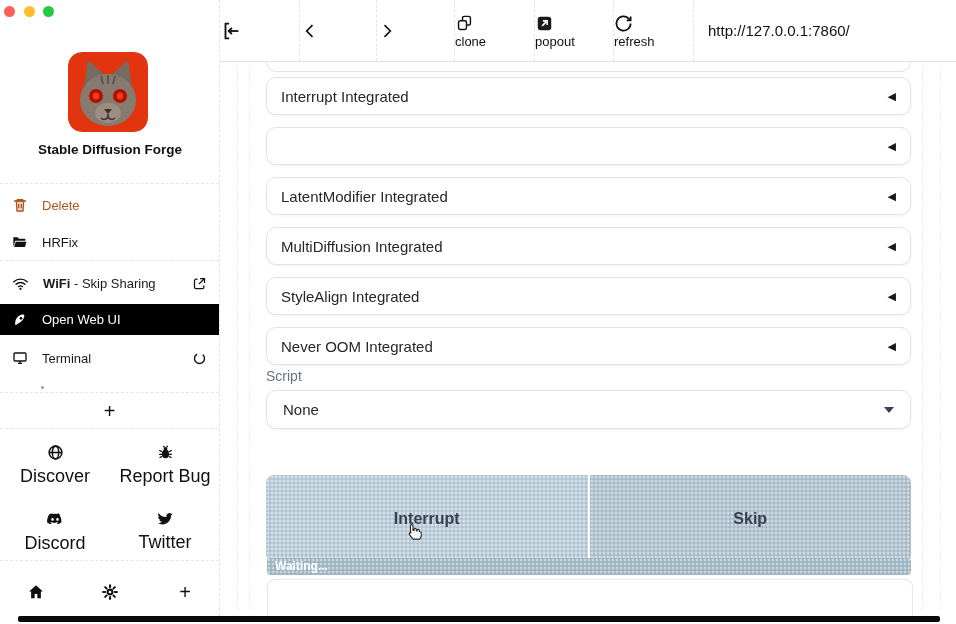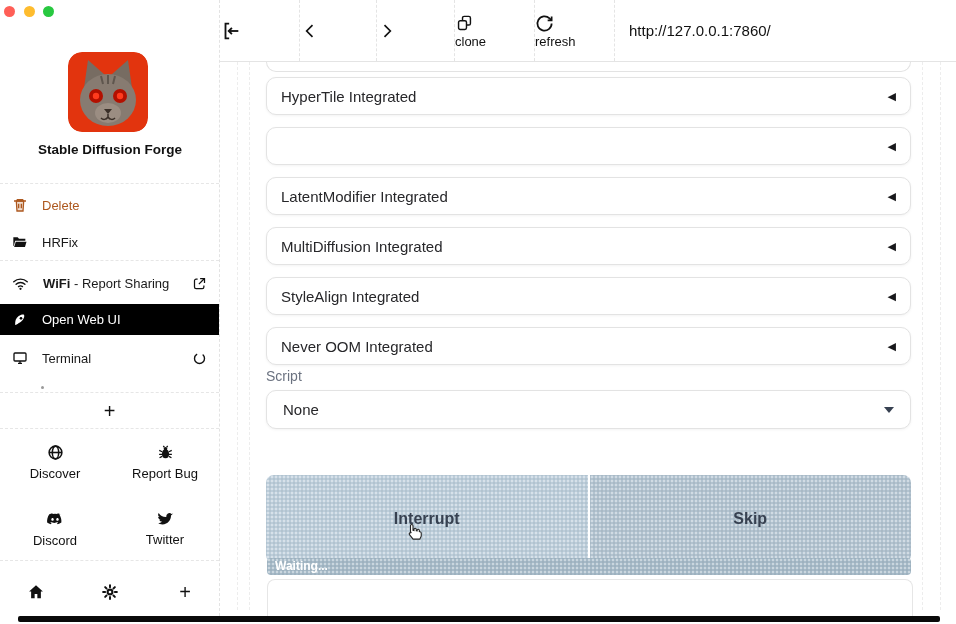--- a/index.html
+++ b/index.html
@@ -20,21 +20,21 @@
   .sb-item{position:absolute;left:0;width:219px;display:flex;align-items:center;
            padding:0 12px;box-sizing:border-box;gap:14px;font-size:13px;color:#1a1a1a;cursor:pointer;}
   .sb-item svg{flex:0 0 auto;}
   .sb-item .trail{margin-left:auto;}
   .sb-item.active{background:#000;color:#fff;}
   .delete-color{color:#ad581f;}
   .sb-plus{position:absolute;left:0;top:394px;width:219px;height:34px;display:flex;
            align-items:center;justify-content:center;font-size:20px;font-weight:300;color:#111;cursor:pointer;}
   .tiny-dot{position:absolute;left:41px;top:386px;width:3px;height:3px;border-radius:50%;background:#9a9a9a;}
   .sb-link{position:absolute;width:110px;display:flex;flex-direction:column;align-items:center;
-           gap:5px;font-size:13px;color:#111;cursor:pointer;}
+           gap:5px;font-size:18px;color:#111;cursor:pointer;}
   .sb-foot{position:absolute;top:582px;width:20px;height:20px;display:flex;align-items:center;
            justify-content:center;cursor:pointer;font-size:20px;color:#111;}
 
   
   .toolbar{position:absolute;left:220px;top:0;width:736px;height:62px;background:#fff;
            border-bottom:1px solid #e4e4e4;display:flex;box-sizing:border-box;}
   .tb-cell{display:flex;flex-direction:column;align-items:flex-start;justify-content:center;gap:2px;
            border-right:1px dashed #e4e4e4;box-sizing:border-box;cursor:pointer;}
   .tb-label{font-size:13px;color:#111;line-height:13px;}
   .tb-url{flex:1;display:flex;align-items:center;padding-left:14px;font-size:15px;color:#111;cursor:text;}
@@ -121,21 +121,21 @@
 
     <div class="sb-divider" style="top:260px"></div>
 
     <div class="sb-item" style="top:269px;height:28px">
       <svg width="17" height="17" viewBox="0 0 24 24" fill="none" stroke="#111" stroke-width="2" stroke-linecap="round">
         <path d="M2.5 9.5a14 14 0 0 1 19 0"></path>
           <path d="M5.8 13a9.2 9.2 0 0 1 12.4 0"></path>
           <path d="M9.2 16.4a4.6 4.6 0 0 1 5.6 0"></path>
           <circle cx="12" cy="19.5" r="1.6" fill="#111" stroke="none"></circle>
       </svg>
-      <span><b>WiFi</b><span> - Report Sharing</span></span>
+      <span><b>WiFi</b><span> - Skip Sharing</span></span>
       <svg class="trail" width="15" height="15" viewBox="0 0 24 24" fill="none" stroke="#111" stroke-width="2">
         <path d="M9 5H6.5A2.5 2.5 0 0 0 4 7.5v10A2.5 2.5 0 0 0 6.5 20h10a2.5 2.5 0 0 0 2.5-2.5V15"></path>
           <path d="M13 4h7v7"></path>
           <path d="M19.5 4.5L11 13"></path>
       </svg>
     </div>
 
     <div class="sb-item active" style="top:304px;height:31px">
       <svg width="16" height="16" viewBox="0 0 24 24" fill="#fff">
         <path d="M5 19c-1-5 1-10 5-13 3-2 6-3 8-2 1 2 0 5-2 8-3 4-8 6-11 7z"></path>
@@ -231,40 +231,50 @@
         <path d="M9 5l7 7-7 7"></path>
       </svg>
     </div>
     <div class="tb-cell" style="width:80px">
       <svg width="19" height="19" viewBox="0 0 24 24" fill="none" stroke="#111" stroke-width="1.8">
         <rect x="9.5" y="3" width="10" height="11" rx="2"></rect>
           <rect x="4.5" y="8.5" width="10" height="11" rx="2" fill="#fff"></rect>
       </svg>
       <span class="tb-label">clone</span>
     </div>
+    <div class="tb-cell" style="width:79px">
+      <svg width="19" height="19" viewBox="0 0 24 24">
+        <rect x="3.5" y="3.5" width="17" height="17" rx="3.5" fill="#1a1a1a"></rect>
+        <g stroke="#fff" stroke-width="2" fill="none">
+            <path d="M9 15l6-6"></path>
+            <path d="M10 8.7h5.3V14"></path>
+          </g>
+      </svg>
+      <span class="tb-label">popout</span>
+    </div>
     <div class="tb-cell" style="width:80px">
       <svg width="19" height="19" viewBox="0 0 24 24" fill="none" stroke="#111" stroke-width="2.2">
         <path d="M21 12a9 9 0 1 1-2.64-6.36L21 8"></path>
           <path d="M21 3v5h-5"></path>
       </svg>
       <span class="tb-label">refresh</span>
     </div>
     <div class="tb-url">http://127.0.0.1:7860/</div>
   </div>
 
   <div class="content">
     <div class="vguide" style="left:17px"></div>
     <div class="vguide" style="left:29px"></div>
     <div class="vguide" style="left:702px"></div>
     <div class="vguide" style="left:720px"></div>
 
     <div class="panel-partial"></div>
 
     <div class="panel" style="top:15px">
-      <span>HyperTile Integrated</span>
+      <span>Interrupt Integrated</span>
       <span class="arrow">◀</span>
     </div>
     <div class="panel" style="top:65px">
       <span class="arrow">◀</span>
     </div>
     <div class="panel" style="top:115px">
       <span>LatentModifier Integrated</span>
       <span class="arrow">◀</span>
     </div>
     <div class="panel" style="top:165px">

